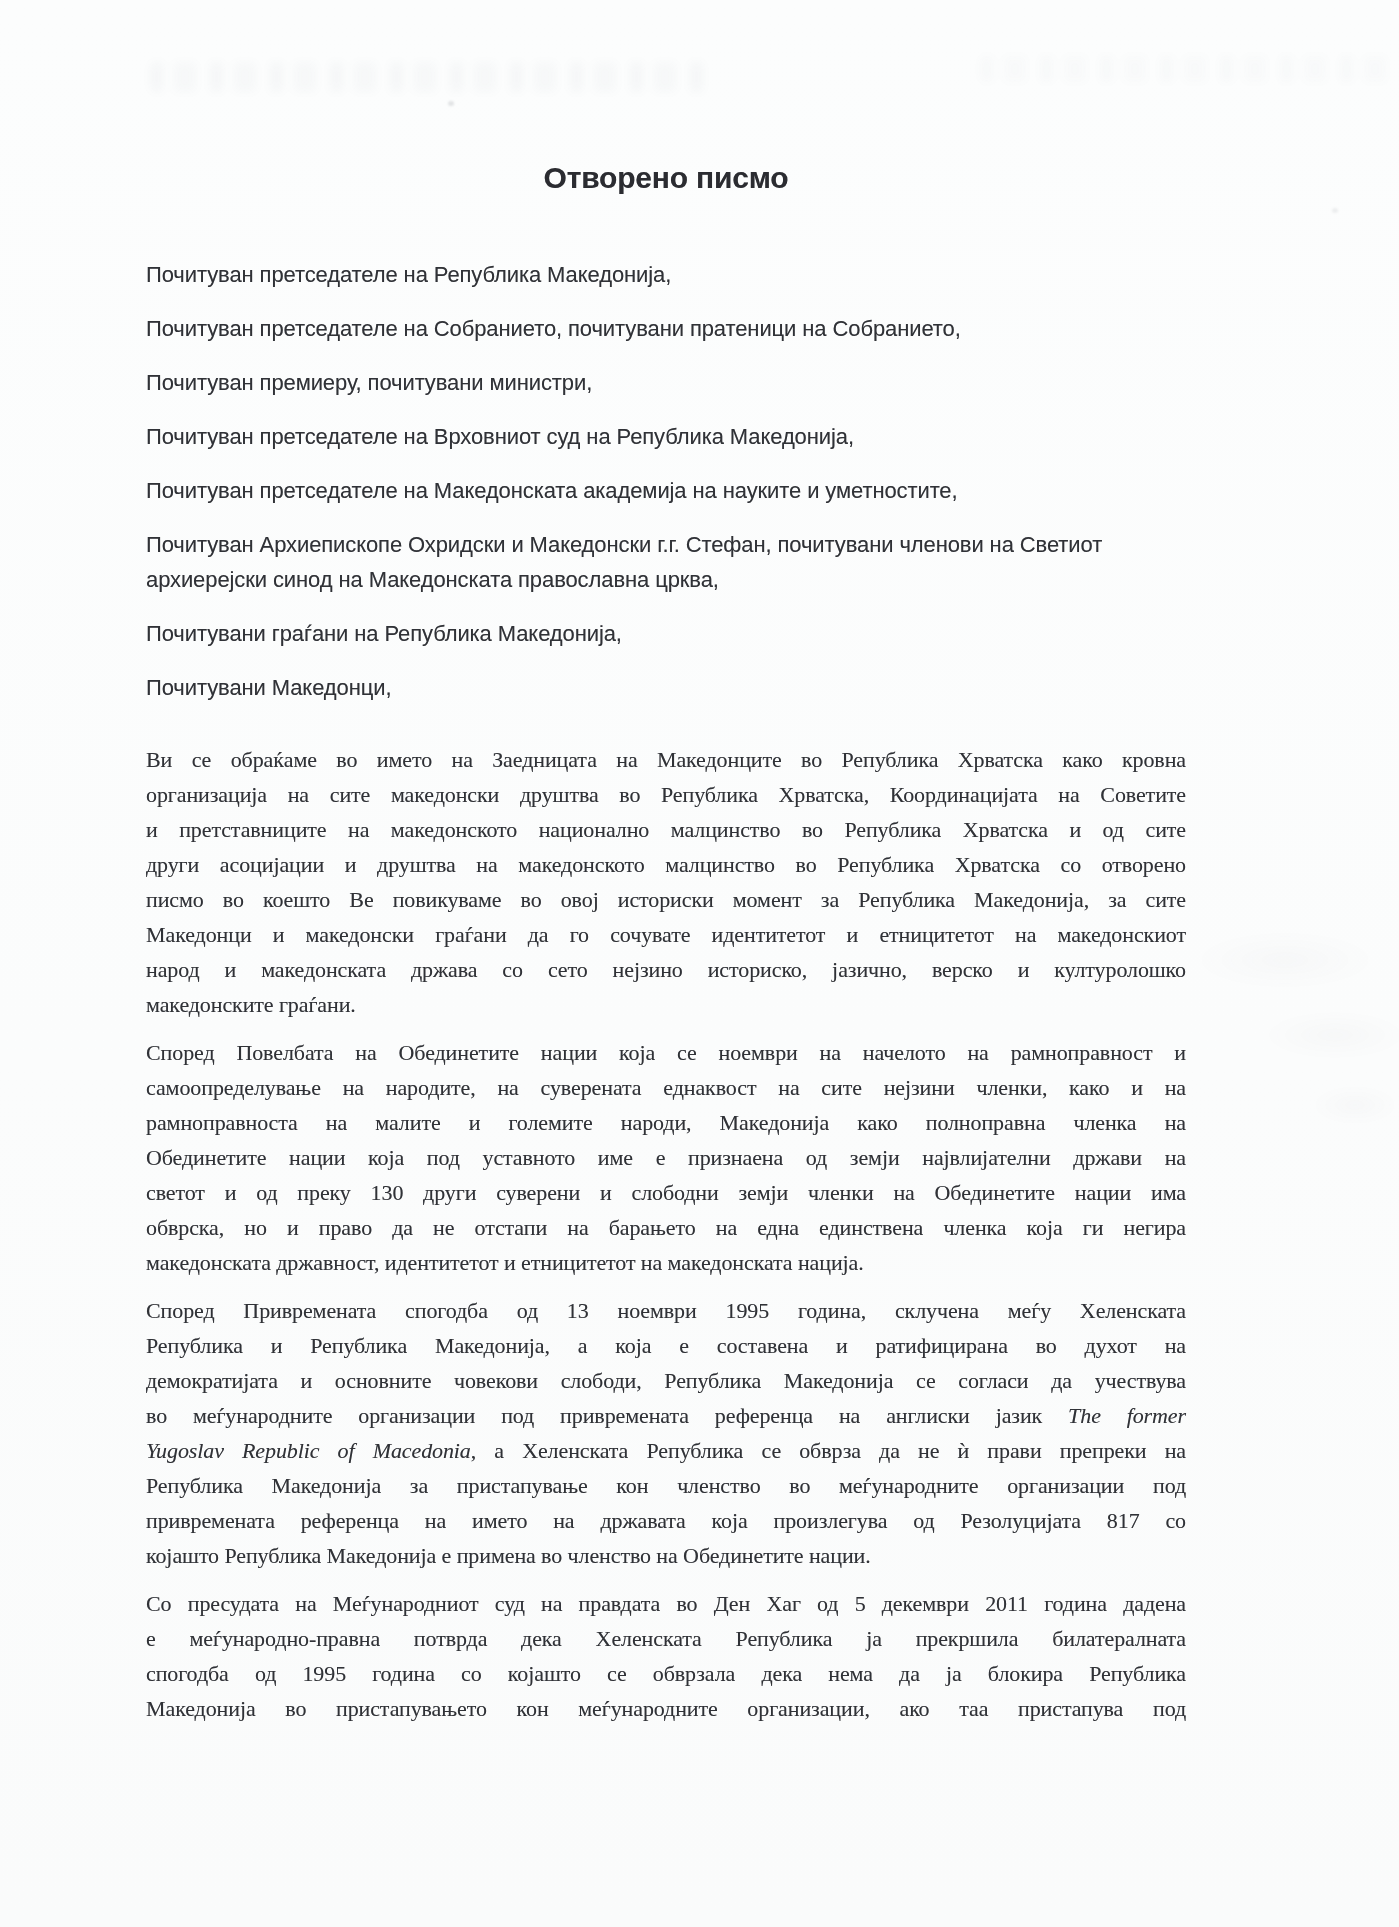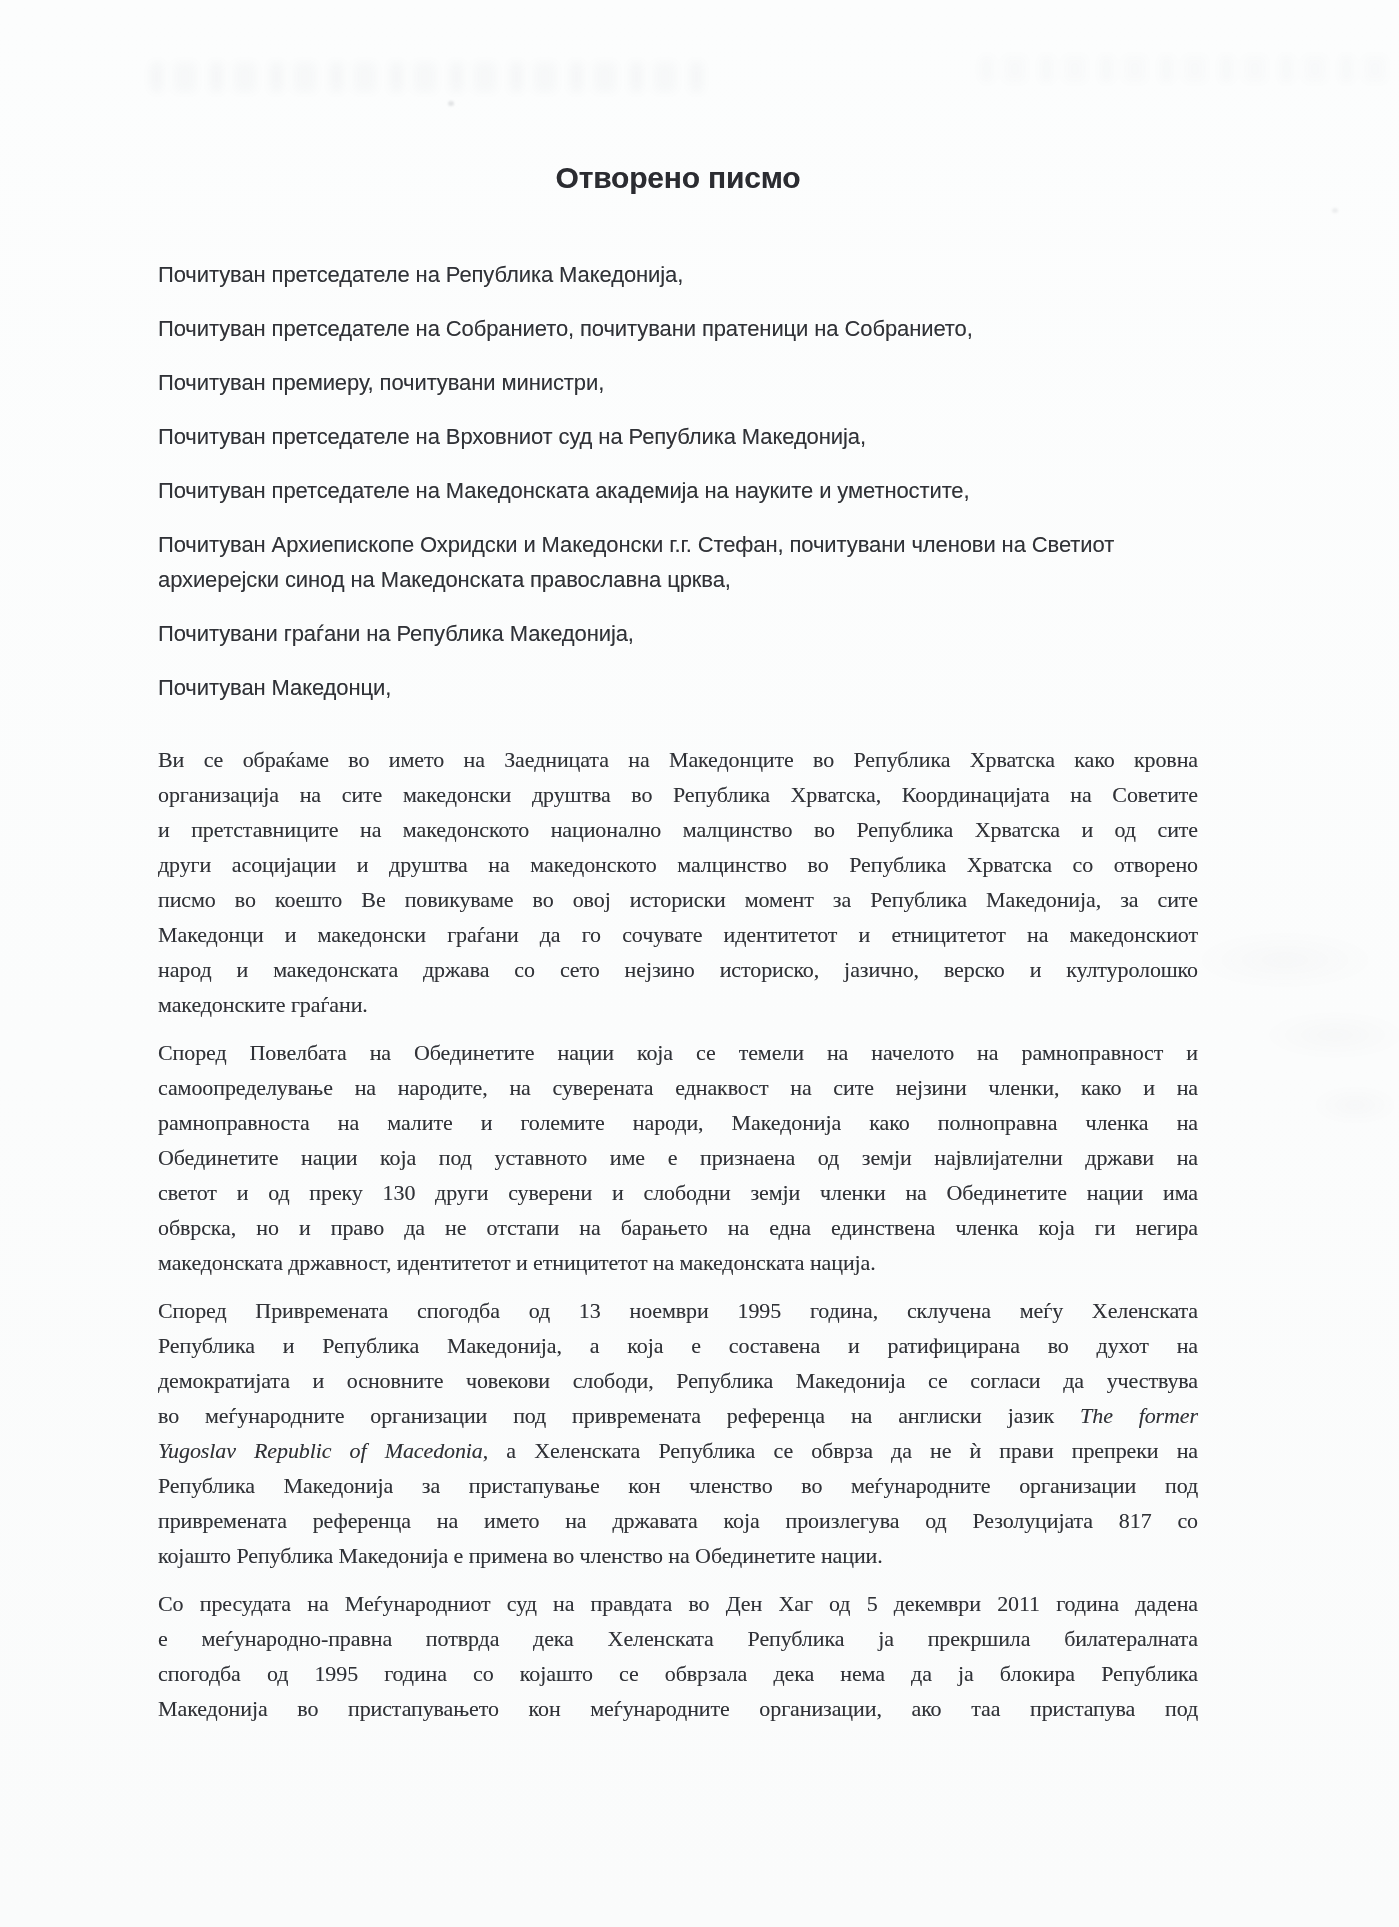--- a/index.html
+++ b/index.html
@@ -4,21 +4,21 @@
 <style>
   html,body{margin:0;padding:0;background:#ffffff;}
   .sheet{
     position:relative;
     width:1399px;height:1927px;
     overflow:hidden;
     background:linear-gradient(180deg,#fcfdfd 0%,#fbfcfc 55%,#fafbfb 100%);
     font-family:"Liberation Sans",sans-serif;
     color:#303237;
   }
-  .column{position:absolute;left:158px;top:0;width:1040px;}
+  .column{position:absolute;left:146px;top:0;width:1040px;}
   .doc-title{
     margin-top:158px;
     font-size:30px;line-height:40px;font-weight:bold;
     text-align:center;color:#2b2c31;
     letter-spacing:-0.2px;
     text-shadow:0 0 0.5px rgba(43,44,49,.4);
   }
   .salutations{margin-top:59px;}
   .sal-item{margin-bottom:19px;}
   .sal-line{
@@ -96,36 +96,36 @@
           <div class="sal-line">Почитуван претседателе на Македонската академија на науките и уметностите,</div>
         </div>
         <div class="sal-item">
           <div class="sal-line">Почитуван Архиепископе Охридски и Македонски г.г. Стефан, почитувани членови на Светиот</div>
           <div class="sal-line">архиерејски синод на Македонската православна црква,</div>
         </div>
         <div class="sal-item">
           <div class="sal-line">Почитувани граѓани на Република Македонија,</div>
         </div>
         <div class="sal-item">
-          <div class="sal-line">Почитуван Македонци,</div>
+          <div class="sal-line">Почитувани Македонци,</div>
         </div>
       </div>
     <div class="paragraphs">
         <div class="para">
           <div class="jline"><span>Ви се обраќаме во името на Заедницата на Македонците во Република Хрватска како кровна</span></div>
           <div class="jline"><span>организација на сите македонски друштва во Република Хрватска, Координацијата на Советите</span></div>
           <div class="jline"><span>и претставниците на македонското национално малцинство во Република Хрватска и од сите</span></div>
           <div class="jline"><span>други асоцијации и друштва на македонското малцинство во Република Хрватска со отворено</span></div>
           <div class="jline"><span>писмо во коешто Ве повикуваме во овој историски момент за Република Македонија, за сите</span></div>
           <div class="jline"><span>Македонци и македонски граѓани да го сочувате идентитетот и етницитетот на македонскиот</span></div>
           <div class="jline"><span>народ и македонската држава со сето нејзино историско, јазично, верско и културолошко</span></div>
           <div class="jline last"><span>македонските граѓани.</span></div>
         </div>
         <div class="para">
-          <div class="jline"><span>Според Повелбата на Обединетите нации која се темели на начелото на рамноправност и</span></div>
+          <div class="jline"><span>Според Повелбата на Обединетите нации која се ноември на начелото на рамноправност и</span></div>
           <div class="jline"><span>самоопределување на народите, на суверената еднаквост на сите нејзини членки, како и на</span></div>
           <div class="jline"><span>рамноправноста на малите и големите народи, Македонија како полноправна членка на</span></div>
           <div class="jline"><span>Обединетите нации која под уставното име е признаена од земји највлијателни држави на</span></div>
           <div class="jline"><span>светот и од преку 130 други суверени и слободни земји членки на Обединетите нации има</span></div>
           <div class="jline"><span>обврска, но и право да не отстапи на барањето на една единствена членка која ги негира</span></div>
           <div class="jline last"><span>македонската државност, идентитетот и етницитетот на македонската нација.</span></div>
         </div>
         <div class="para">
           <div class="jline"><span>Според Привремената спогодба од 13 ноември 1995 година, склучена меѓу Хеленската</span></div>
           <div class="jline"><span>Република и Република Македонија, а која е составена и ратифицирана во духот на</span></div>

